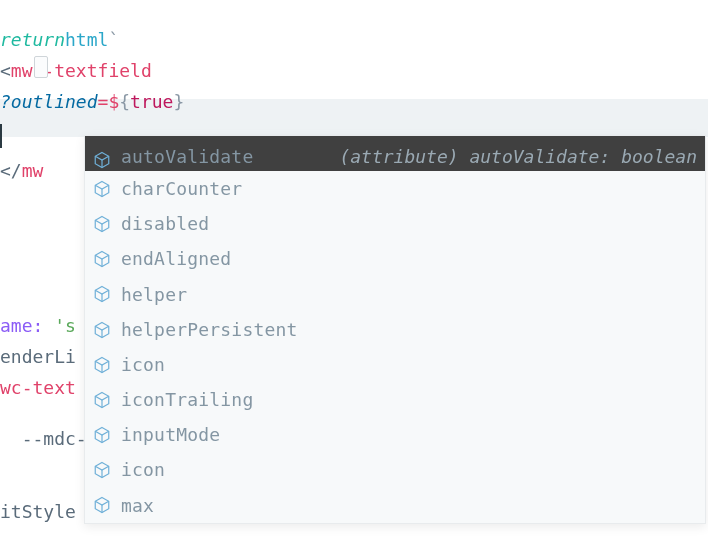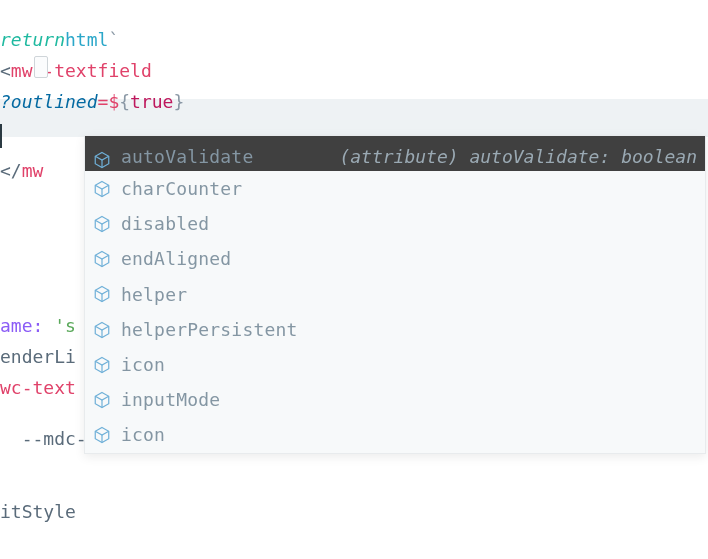--- a/index.html
+++ b/index.html
@@ -235,27 +235,47 @@
         <span class="ac-label">icon</span>
       </div>
       <div class="ac-item">
         <span class="ac-icon">
           <svg width="18" height="18" viewBox="0 0 24 24" fill="none" stroke="#6fb0d8" stroke-width="1.6">
   <path d="M12 2 L21 7 L21 17 L12 22 L3 17 L3 7 Z"></path>
   <path d="M3 7 L12 12 L21 7"></path>
   <path d="M12 12 L12 22"></path>
 </svg>
         </span>
+        <span class="ac-label">iconTrailing</span>
+      </div>
+      <div class="ac-item">
+        <span class="ac-icon">
+          <svg width="18" height="18" viewBox="0 0 24 24" fill="none" stroke="#6fb0d8" stroke-width="1.6">
+  <path d="M12 2 L21 7 L21 17 L12 22 L3 17 L3 7 Z"></path>
+  <path d="M3 7 L12 12 L21 7"></path>
+  <path d="M12 12 L12 22"></path>
+</svg>
+        </span>
         <span class="ac-label">inputMode</span>
       </div>
       <div class="ac-item">
         <span class="ac-icon">
           <svg width="18" height="18" viewBox="0 0 24 24" fill="none" stroke="#6fb0d8" stroke-width="1.6">
   <path d="M12 2 L21 7 L21 17 L12 22 L3 17 L3 7 Z"></path>
   <path d="M3 7 L12 12 L21 7"></path>
   <path d="M12 12 L12 22"></path>
 </svg>
         </span>
         <span class="ac-label">icon</span>
       </div>
+      <div class="ac-item">
+        <span class="ac-icon">
+          <svg width="18" height="18" viewBox="0 0 24 24" fill="none" stroke="#6fb0d8" stroke-width="1.6">
+  <path d="M12 2 L21 7 L21 17 L12 22 L3 17 L3 7 Z"></path>
+  <path d="M3 7 L12 12 L21 7"></path>
+  <path d="M12 12 L12 22"></path>
+</svg>
+        </span>
+        <span class="ac-label">max</span>
+      </div>
     </div>
 
 </div>
 
 </body></html>

